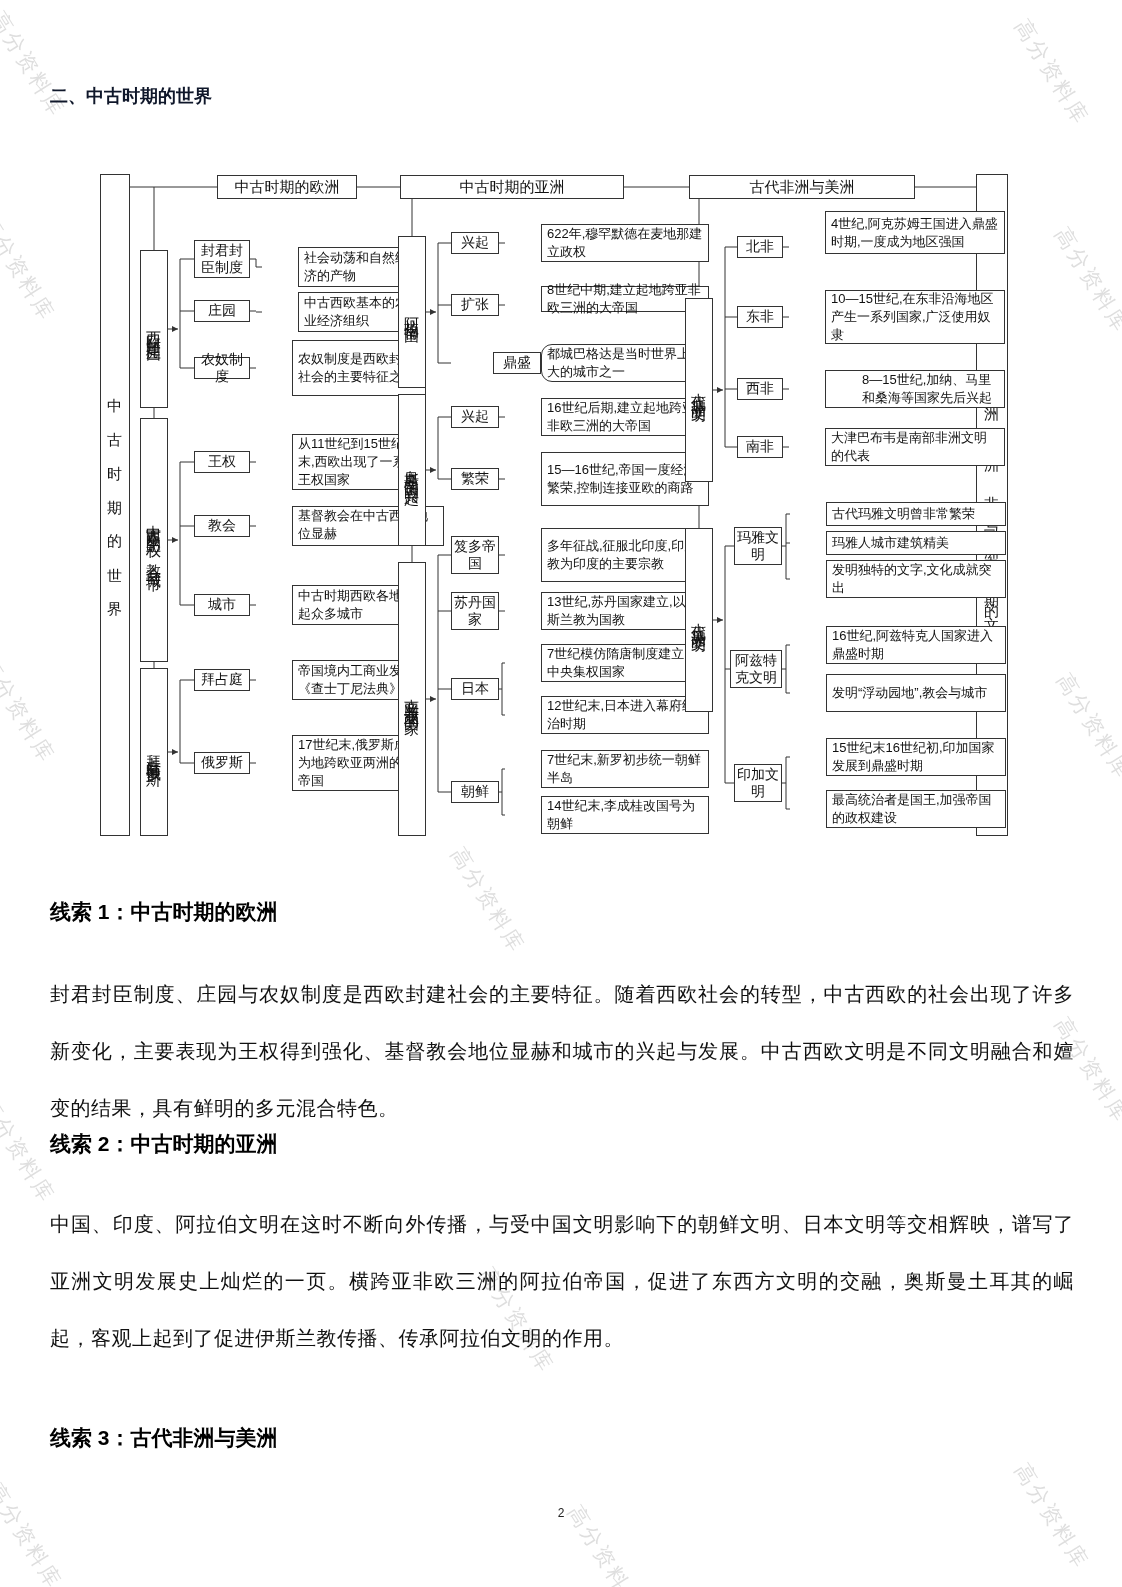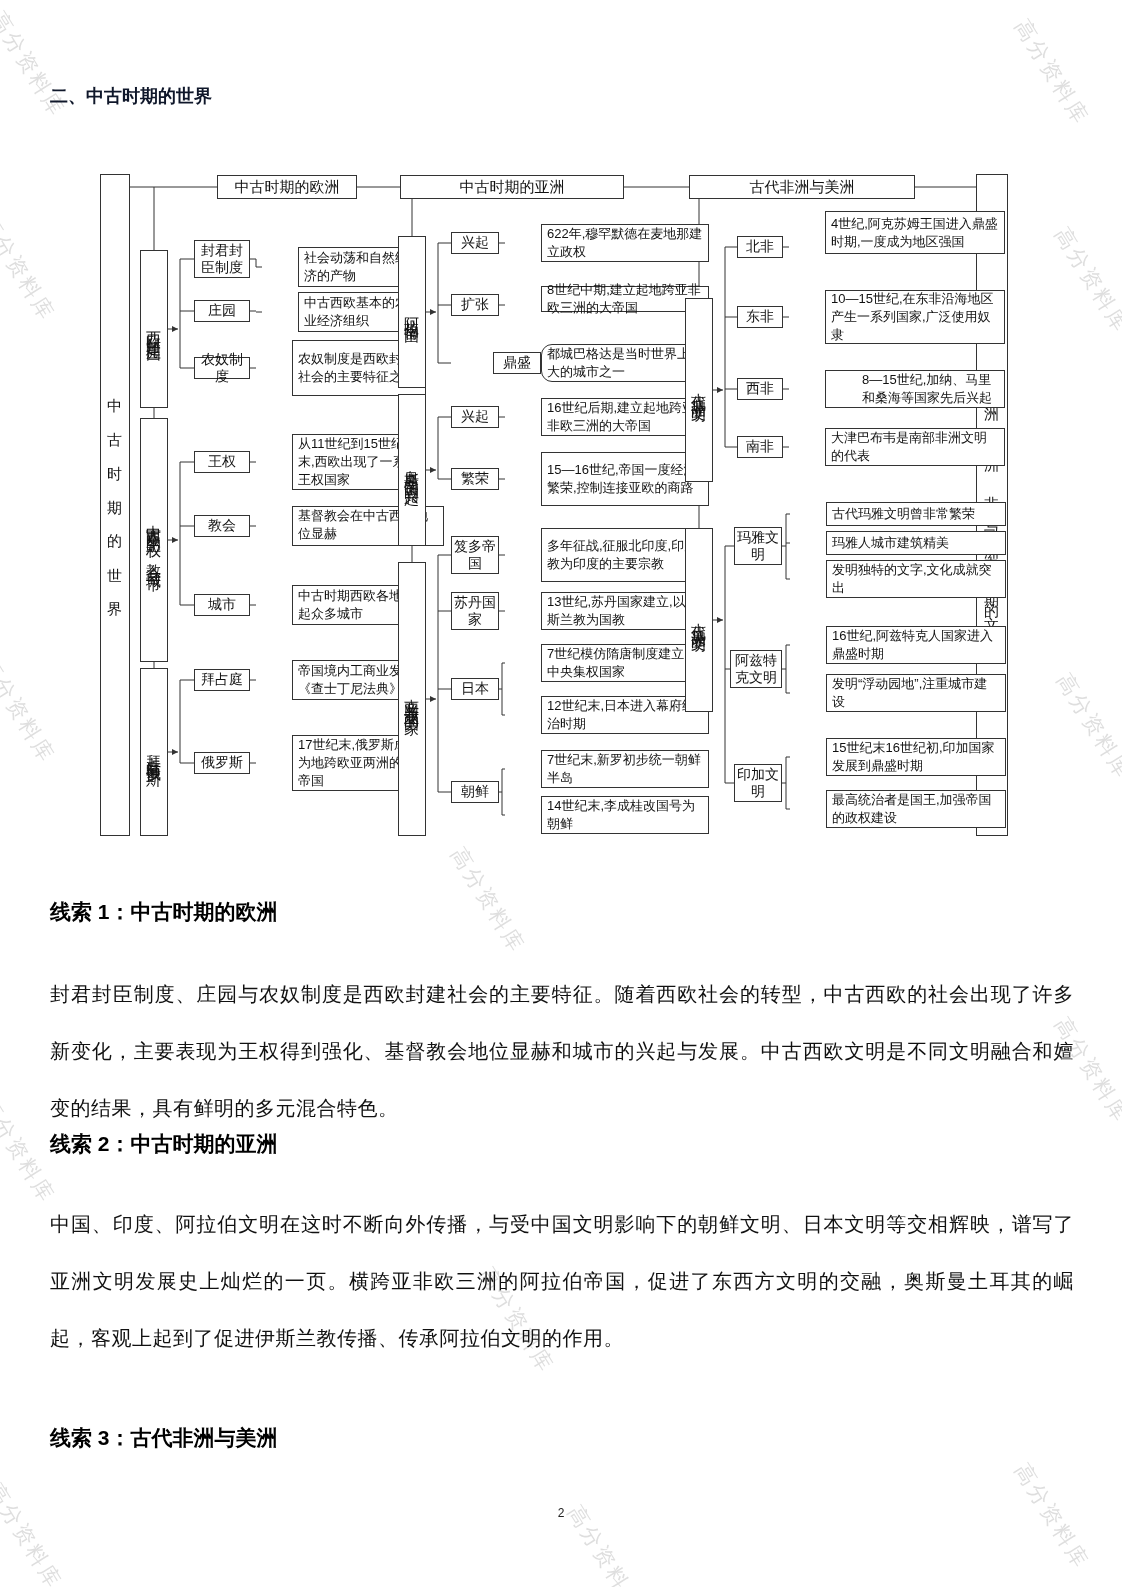--- a/index.html
+++ b/index.html
@@ -259,17 +259,17 @@
     <div id="d6_2_0" class="dbox" style="left: 789px; top: 370px; width: 180px; height: 38px; padding-left: 36px;">8—15世纪,加纳、马里和桑海等国家先后兴起</div>
     <div id="l6_3" class="nbox" style="left: 737px; top: 436px; width: 46px; height: 22px;">南非</div>
     <div id="d6_3_0" class="dbox" style="left: 789px; top: 428px; width: 180px; height: 38px;">大津巴布韦是南部非洲文明的代表</div>
     <div id="g7" class="vbox" style="left: 685px; top: 528px; width: 28px; height: 184px;">古代美洲文明</div>
     <div id="l7_0" class="nbox" style="left: 734px; top: 527px; width: 48px; height: 38px;">玛雅文明</div>
     <div id="d7_0_0" class="dbox" style="left: 790px; top: 502px; width: 180px; height: 24px;">古代玛雅文明曾非常繁荣</div>
     <div id="d7_0_1" class="dbox" style="left: 790px; top: 531px; width: 180px; height: 24px;">玛雅人城市建筑精美</div>
     <div id="d7_0_2" class="dbox" style="left: 790px; top: 560px; width: 180px; height: 38px;">发明独特的文字,文化成就突出</div>
     <div id="l7_1" class="nbox" style="left: 730px; top: 650px; width: 52px; height: 38px;">阿兹特克文明</div>
     <div id="d7_1_0" class="dbox" style="left: 790px; top: 626px; width: 180px; height: 38px;">16世纪,阿兹特克人国家进入鼎盛时期</div>
-    <div id="d7_1_1" class="dbox" style="left: 790px; top: 674px; width: 180px; height: 38px;">发明“浮动园地”,注重城市建设</div>
+    <div id="d7_1_1" class="dbox" style="left: 790px; top: 674px; width: 180px; height: 38px;">发明“浮动园地”,教会与城市</div>
     <div id="l7_2" class="nbox" style="left: 734px; top: 764px; width: 48px; height: 38px;">印加文明</div>
     <div id="d7_2_0" class="dbox" style="left: 790px; top: 738px; width: 180px; height: 38px;">15世纪末16世纪初,印加国家发展到鼎盛时期</div>
     <div id="d7_2_1" class="dbox" style="left: 790px; top: 790px; width: 180px; height: 38px;">最高统治者是国王,加强帝国的政权建设</div>
   </div>
 
 </body></html>

